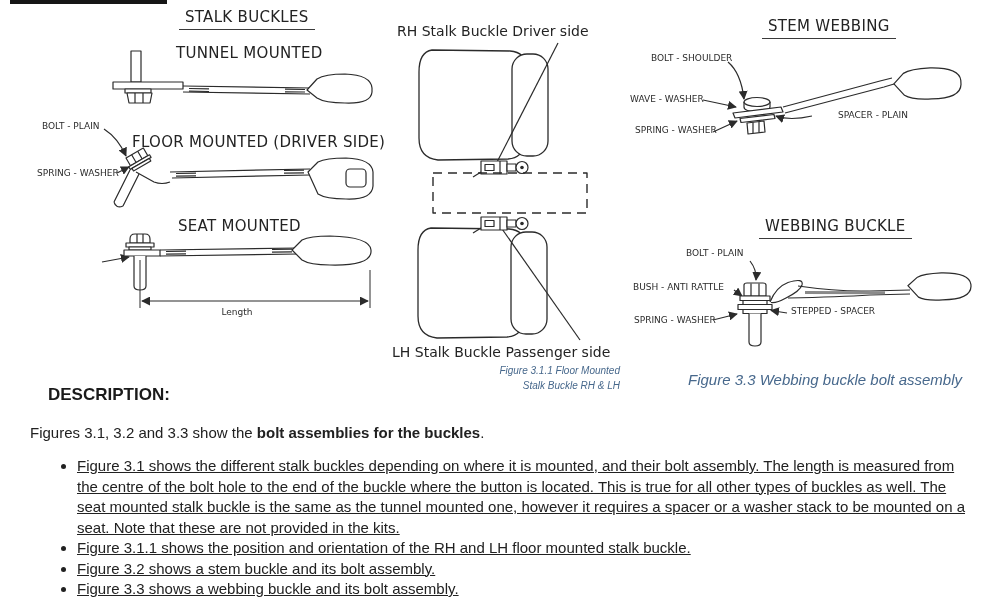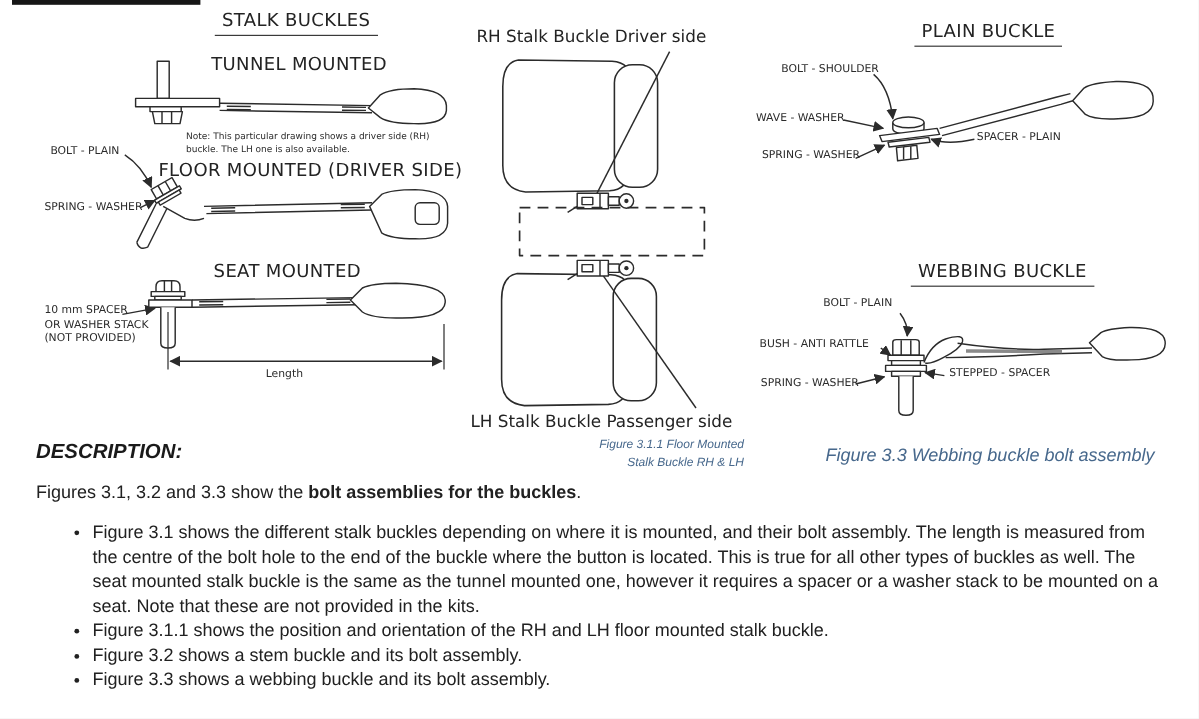--- a/index.html
+++ b/index.html
@@ -14,23 +14,23 @@
   
   .cap{position:absolute;font-family:"Liberation Sans",sans-serif;font-style:italic;
        color:#47688c;white-space:nowrap;}
   .cap14{font-size:14px;} .cap15{font-size:15px;}
   .cap-center{white-space:pre-line;text-align:right;line-height:15px;font-size:10px;}
   
   .mh{position:absolute;font-size:14px;color:#232323;white-space:nowrap;}
   
   #desc{position:absolute;left:30px;top:367px;width:935px;
         font-family:"Liberation Sans",sans-serif;color:#212121;}
-  #desc h2{margin:0;font-size:17px;font-weight:bold;color:#1a1a1a;font-style:italic;}
+  #desc h2{margin:18px;font-size:17px;font-weight:bold;color:#1a1a1a;}
   #desc p{margin:14px 0 12px 0;font-size:15px;line-height:20px;}
-  #desc ul{margin:13px 0 16px 0;padding-left:47px;}
+  #desc ul{margin:13px 0 16px 0;padding-left:47px;text-decoration:underline;}
   #desc li{font-size:15px;line-height:20.5px;margin:0;}
   svg{position:absolute;overflow:visible;}
   .artifact-bar{position:absolute;left:10px;top:0;width:157px;height:4px;background:#161616;}
 </style>
 </head>
 <body>
 
 <div id="page">
 
   <div class="artifact-bar"></div>
@@ -50,22 +50,20 @@
     <rect x="26" y="3" width="10" height="31"></rect>
     <rect x="8" y="34" width="70" height="7" fill="#fff"></rect>
     <rect x="20" y="41" width="26" height="4" fill="#fff"></rect>
     <path d="M22,45 L47,45 L45,55 L24,55 Z" fill="#fff"></path>
     <path d="M30,45 V55 M38,45 V55"></path>
     <path d="M78,38 L205,40 M78,44 L205,46"></path>
     <path d="M84,40.5 L104,40.8 M84,43.2 L104,43.5 M180,41.2 L200,41.5 M180,43.8 L200,44"></path>
     <path d="M202,42 L212,31 Q220,26 240,26 Q266,27 267,40 L267,44 Q266,56 240,55 Q220,55 212,50 Z" fill="#fff"></path>
   </svg>
 
-  <div class="note" style="left:155px;top:109px;width:225px">Note: This particular drawing shows a driver side (RH)
-buckle. The LH one is also available.</div>
   <div class="dh" style="left:132px;top:133px">FLOOR MOUNTED (DRIVER SIDE)</div>
   <div class="lbl" style="left:42px;top:121px">BOLT - PLAIN</div>
   <div class="lbl" style="left:37px;top:168px">SPRING - WASHER</div>
 
   <svg style="left:30px;top:112px" width="358" height="106" viewBox="0 0 358 106" fill="none" stroke="#2b2b2b" stroke-width="1.2" stroke-linejoin="round">
     <path d="M74,17 Q88,26 96,44" marker-end="url(#arr)"></path>
     <path d="M87,61 L99,55" marker-end="url(#arr)"></path>
     <path d="M100,58 L84,90 M109,62 L93,94 M84,90 Q86,97 93,94"></path>
     <g transform="translate(96,46) rotate(-30)">
       <rect x="0" y="0" width="20" height="9" fill="#fff"></rect>
@@ -74,23 +72,20 @@
       <rect x="0" y="12" width="20" height="3" fill="#fff"></rect>
     </g>
     <path d="M106,60 L124,70 Q132,73 140,70"></path>
     <path d="M140,60 L280,57 M142,66 L280,63"></path>
     <path d="M146,61.5 L166,61.2 M146,64.2 L166,63.9 M254,58.5 L274,58.2 M254,61.2 L274,60.9"></path>
     <path d="M278,60 L288,50 Q296,46 316,46 Q342,47 343,60 L343,74 Q342,88 316,87 Q296,87 288,82 Z" fill="#fff"></path>
     <rect x="316" y="57" width="20" height="18" rx="4" fill="#fff"></rect>
   </svg>
 
   <div class="dh" style="left:178px;top:217px">SEAT MOUNTED</div>
-  <div class="lbl" style="left:37px;top:254px">10 mm SPACER
-OR WASHER STACK
-(NOT PROVIDED)</div>
 
   <svg style="left:30px;top:228px" width="358" height="100" viewBox="0 0 358 100" fill="none" stroke="#2b2b2b" stroke-width="1.2" stroke-linejoin="round">
     <path d="M72,34 L99,29" marker-end="url(#arr)"></path>
     <path d="M100,15 L100,11 Q100,6 105,6 L115,6 Q120,6 120,11 L120,15 Z" fill="#fff"></path>
     <path d="M107,6 V15 M113,6 V15"></path>
     <rect x="96" y="15" width="28" height="4" fill="#fff"></rect>
     <rect x="99" y="19" width="22" height="3" fill="#fff"></rect>
     <rect x="94" y="22" width="36" height="6" fill="#fff"></rect>
     <path d="M104,28 V58 Q104,62 110,62 Q116,62 116,58 V28" fill="#fff"></path>
     <path d="M130,22 L268,20 M130,28 L268,26"></path>
@@ -140,25 +135,25 @@
       <rect x="31" y="8" width="9" height="7" fill="#fff"></rect>
       <circle cx="46" cy="11.5" r="6" fill="#fff"></circle>
       <circle cx="46" cy="11.5" r="1.8" fill="#2b2b2b" stroke="none"></circle>
     </g>
   </svg>
 
   <div class="mh" style="left:392px;top:344px">LH Stalk Buckle Passenger side</div>
   <div class="cap cap-center" style="left:420px;top:363px;width:200px">Figure 3.1.1 Floor Mounted
 Stalk Buckle RH &amp; LH</div>
 
-  <div class="dh u" style="left:762px;top:17px">PLAIN BUCKLE</div>
+  <div class="dh u" style="left:762px;top:17px">STEM WEBBING</div>
   <div class="lbl" style="left:651px;top:53px">BOLT - SHOULDER</div>
   <div class="lbl" style="left:630px;top:94px">WAVE - WASHER</div>
   <div class="lbl" style="left:635px;top:125px">SPRING - WASHER</div>
-  <div class="lbl" style="left:814px;top:110px">SPACER - PLAIN</div>
+  <div class="lbl" style="left:838px;top:110px">SPACER - PLAIN</div>
 
   <svg style="left:630px;top:40px" width="365" height="118" viewBox="0 0 365 118" fill="none" stroke="#2b2b2b" stroke-width="1.2" stroke-linejoin="round">
     <path d="M98,22 Q111,33 114,59" marker-end="url(#arr)"></path>
     <path d="M73,60 L106,67" marker-end="url(#arr)"></path>
     <path d="M83,92 L107,81" marker-end="url(#arr)"></path>
     <path d="M182,76 Q160,81 146,76" marker-end="url(#arr)"></path>
 
     <path d="M153,67 L250,41 L262,38 M155,73 L254,47 L264,44"></path>
     <path d="M264,42 L274,32 Q281,28 301,28 Q330,29 331,42 L331,46 Q330,60 301,59 Q281,59 274,54 Z" fill="#fff" transform="rotate(-3 300 45)"></path>
 

